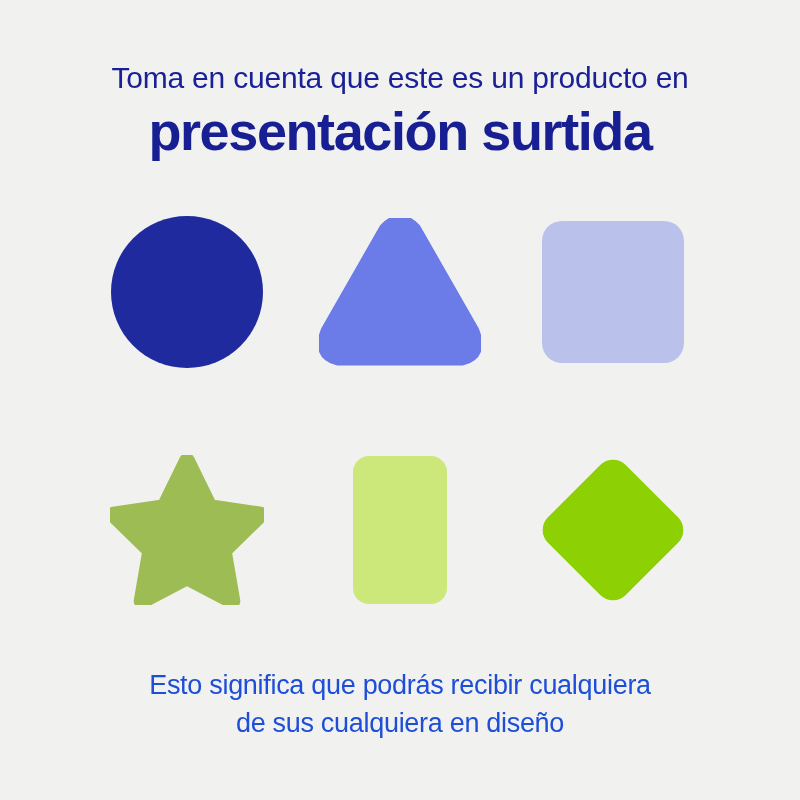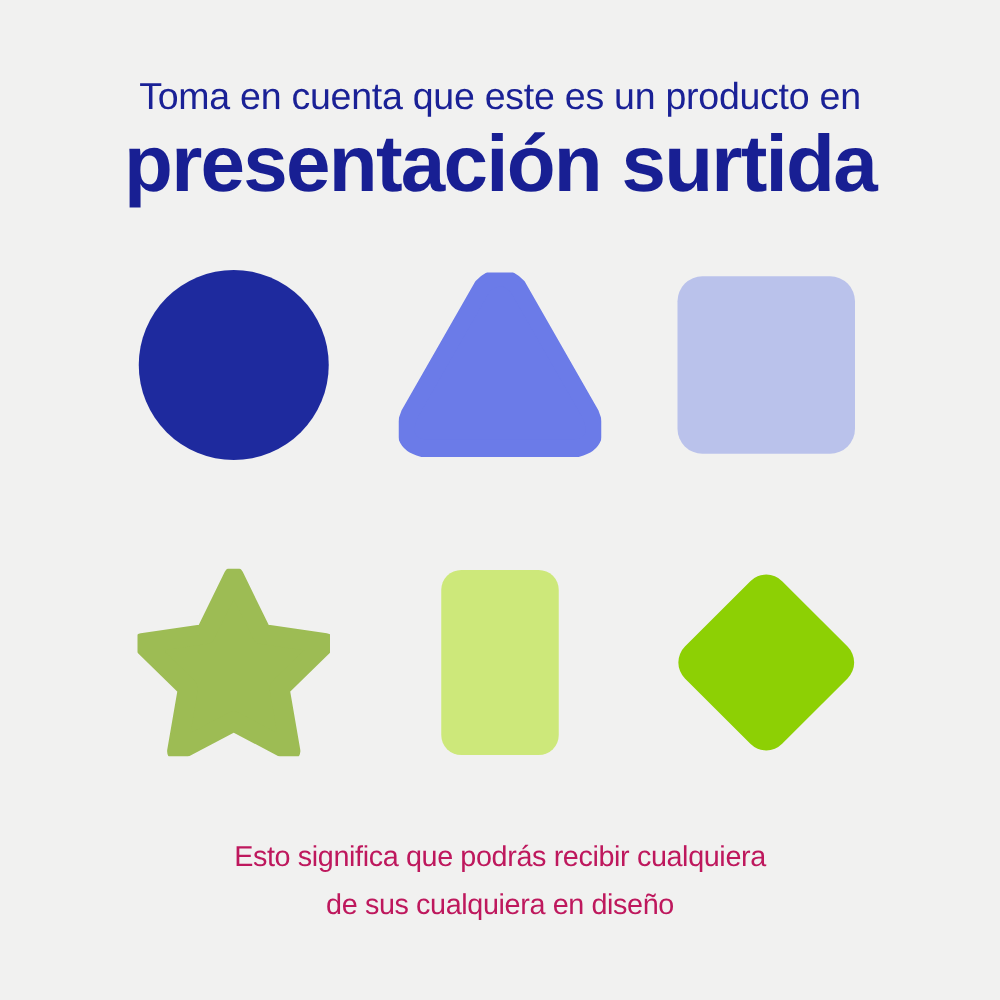--- a/index.html
+++ b/index.html
@@ -35,21 +35,21 @@
     color: #1a2196;
     font-size: 30px;
     font-weight: 400;
     letter-spacing: -0.2px;
     line-height: 40px;
     white-space: nowrap;
   }
   .headline-line2 {
     display: block;
     color: #181f93;
-    font-size: 64px;
+    font-size: 54px;
     font-weight: 700;
     letter-spacing: -1.4px;
     line-height: 62px;
     white-space: nowrap;
     margin-top: 2px;
   }
 
   
   .shapes-grid {
     margin-top: 42px;
@@ -118,22 +118,22 @@
 
   
   .footer {
     width: 100%;
     text-align: center;
     margin-top: 48px;
     user-select: none;
   }
   .footer-line {
     display: block;
-    color: #be185d;
-    font-size: 23px;
+    color: #1d4ed8;
+    font-size: 27px;
     font-weight: 400;
     letter-spacing: -0.3px;
     line-height: 38px;
     white-space: nowrap;
   }
 </style>
 </head>
 <body>
 
 <div class="poster">

